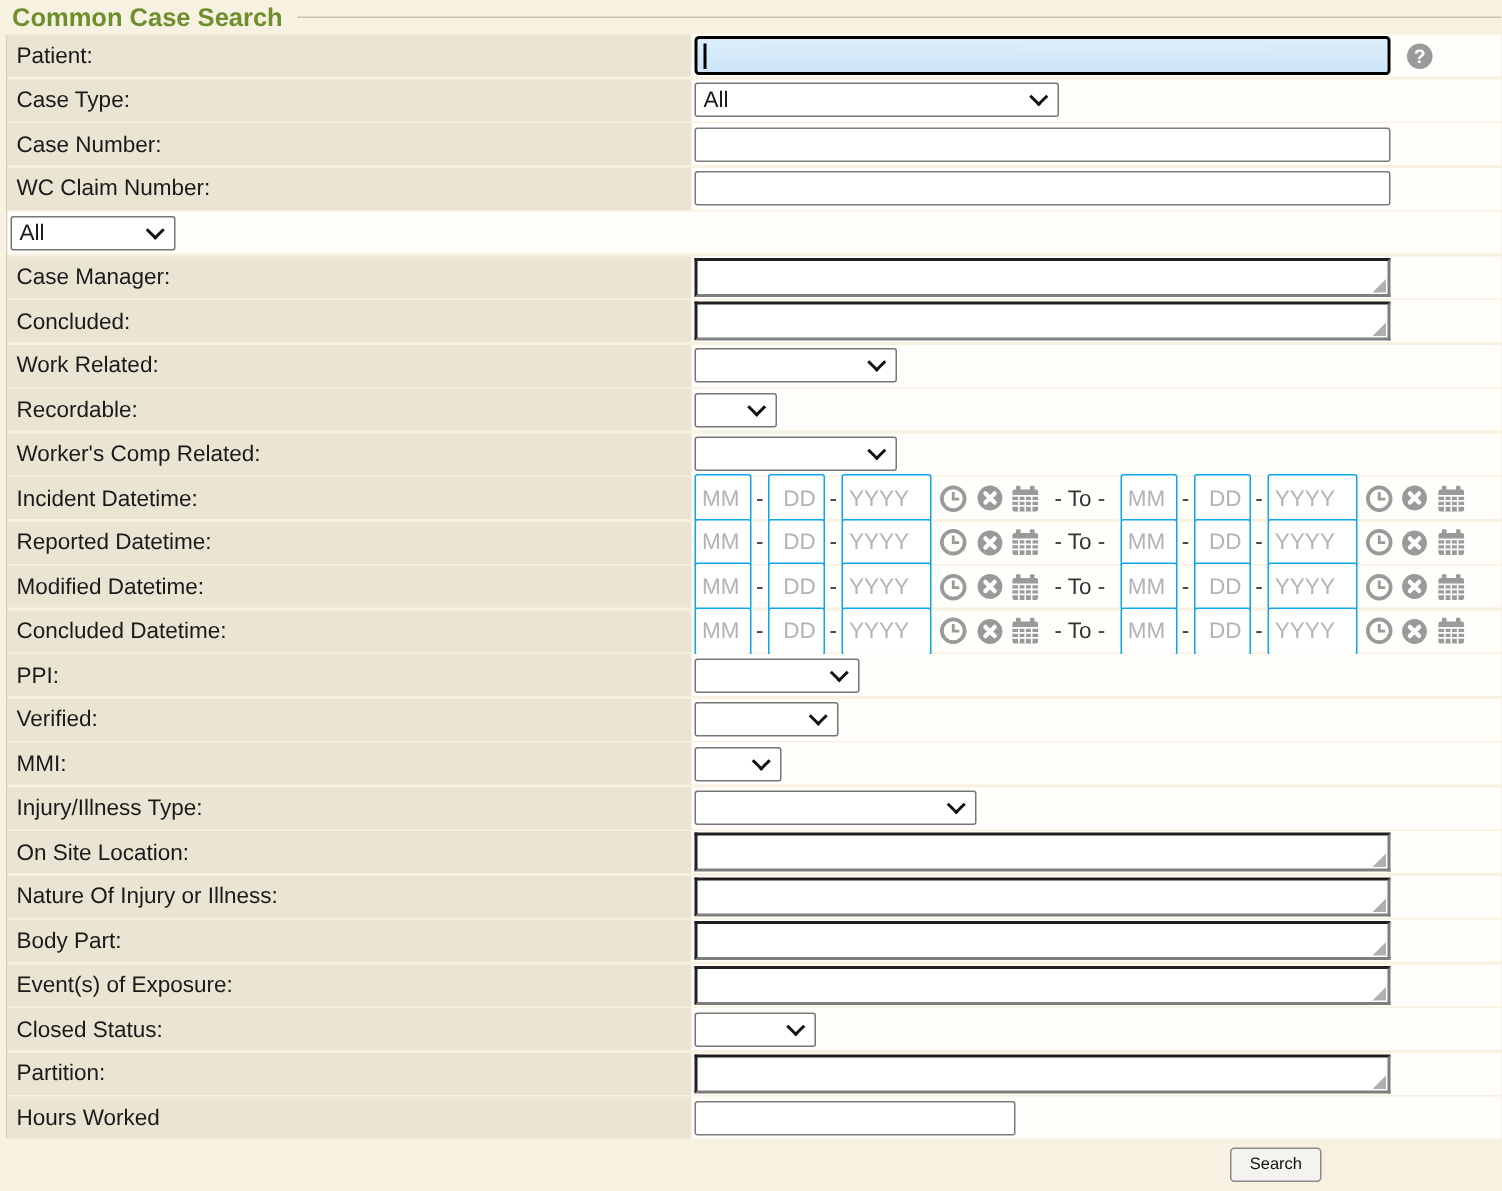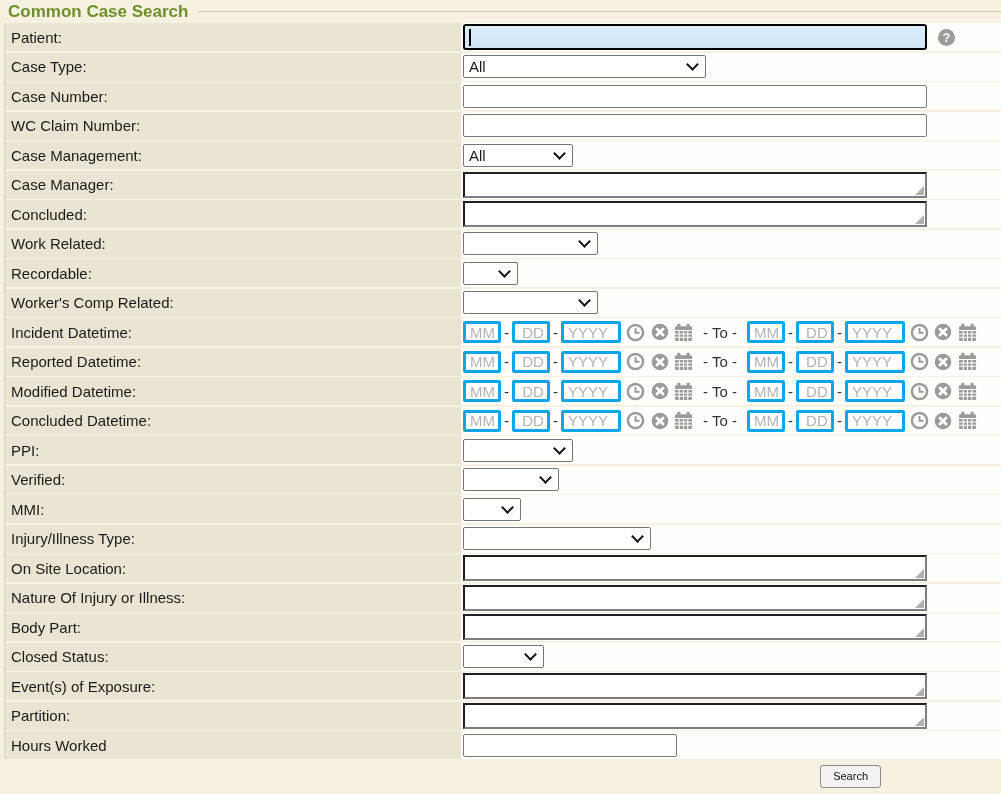--- a/index.html
+++ b/index.html
@@ -23,21 +23,21 @@
   .select{height:23px;border:1px solid #767676;border-radius:2px;background:#fff;box-sizing:border-box;
     display:flex;align-items:center;padding:0 8px 0 5px;}
   .sel-value{white-space:nowrap;}
   .chev{width:7px;height:7px;border-right:2.2px solid #111;border-bottom:2.2px solid #111;
     transform:rotate(45deg);margin-left:auto;margin-top:-4px;flex-shrink:0;}
   .textarea{width:464px;height:26px;background:#fff;box-sizing:border-box;position:relative;overflow:hidden;
     border:2px solid;border-color:#202020 #7e7e7e #7e7e7e #202020;}
   .grip{position:absolute;right:1px;bottom:1px;width:0;height:0;
     border-left:9px solid transparent;border-bottom:9px solid #b0b0b0;}
   .date-group{display:flex;align-items:center;gap:3px;}
-  .date-input{height:22px;border:3px solid #0ea5e9;border-radius:2px;box-sizing:border-box;background:#fff;
+  .date-input{height:32px;border:1px solid #0ea5e9;border-radius:2px;box-sizing:border-box;background:#fff;
     font:inherit;padding:0 0 0 4px;color:#1a1a1a;min-width:0;}
   .date-input::placeholder{color:#b3b3b3;opacity:1;}
   .di-0{width:38px;} .di-1{width:38px;text-align:center;} .di-2{width:60px;}
   .date-sep{color:#333;}
   .icon-btn{width:19px;height:19px;display:inline-flex;align-items:center;justify-content:center;margin-left:2px;}
   .icon-btn svg{display:block;}
   .to-label{margin:0 7px;color:#333;white-space:nowrap;}
   .help-icon{width:17px;height:17px;border-radius:50%;background:#9a9a9a;color:#fff;font-weight:bold;
     font-size:13px;display:flex;align-items:center;justify-content:center;margin-left:11px;flex-shrink:0;}
   .footer{display:flex;justify-content:flex-end;padding:4px 120px 0 0;}
@@ -85,23 +85,20 @@
     </div>
     <div class="row">
       <div class="label-cell">
         <span>WC Claim Number:</span>
       </div>
       <div class="value-cell">
         <input class="text-input" value="" style="width: 464px;">
       </div>
     </div>
     <div class="row">
-      <div class="label-cell">
-        <span>Case Management:</span>
-      </div>
       <div class="value-cell">
         <div class="select" style="width: 110px;">
           <span class="sel-value">All</span>
           <span class="chev"></span>
         </div>
       </div>
     </div>
     <div class="row">
       <div class="label-cell">
         <span>Case Manager:</span>
@@ -488,36 +485,36 @@
         <span>Body Part:</span>
       </div>
       <div class="value-cell">
         <div class="textarea" style="width: 464px;">
           <span class="grip"></span>
         </div>
       </div>
     </div>
     <div class="row">
       <div class="label-cell">
+        <span>Event(s) of Exposure:</span>
+      </div>
+      <div class="value-cell">
+        <div class="textarea" style="width: 464px;">
+          <span class="grip"></span>
+        </div>
+      </div>
+    </div>
+    <div class="row">
+      <div class="label-cell">
         <span>Closed Status:</span>
       </div>
       <div class="value-cell">
         <div class="select" style="width: 81px;">
           <span class="sel-value"></span>
           <span class="chev"></span>
-        </div>
-      </div>
-    </div>
-    <div class="row">
-      <div class="label-cell">
-        <span>Event(s) of Exposure:</span>
-      </div>
-      <div class="value-cell">
-        <div class="textarea" style="width: 464px;">
-          <span class="grip"></span>
         </div>
       </div>
     </div>
     <div class="row">
       <div class="label-cell">
         <span>Partition:</span>
       </div>
       <div class="value-cell">
         <div class="textarea" style="width: 464px;">
           <span class="grip"></span>

